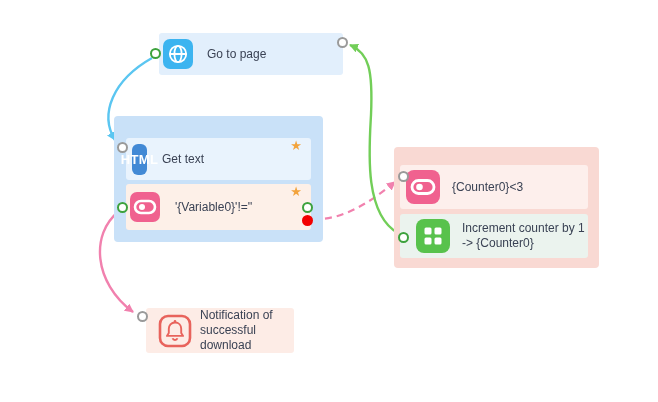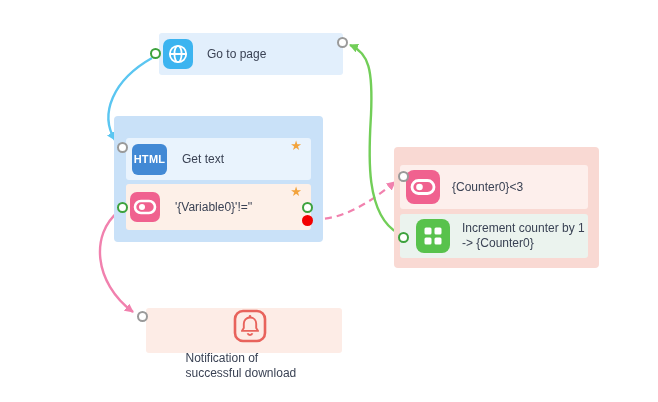--- a/index.html
+++ b/index.html
@@ -12,26 +12,26 @@
   .group-blue{left:114px;top:116px;width:209px;height:126px;background:#c9e1f8;}
   .group-pink{left:394px;top:147px;width:205px;height:121px;background:#f9d9d3;}
   .node{position:absolute;display:flex;align-items:center;border-radius:3px;z-index:3;box-sizing:border-box;}
   .node .label{line-height:1.25;}
   .n-go{left:159px;top:33px;width:184px;height:42px;background:#e2effc;padding-left:4px;gap:14px;}
   .n-gettext{left:126px;top:138px;width:185px;height:42px;background:#e9f3fd;padding-left:6px;gap:15px;}
   .n-var{left:126px;top:184px;width:185px;height:46px;background:#fdf0e8;padding-left:4px;gap:15px;}
   .n-counter{left:400px;top:165px;width:188px;height:44px;background:#fdefec;padding-left:6px;gap:12px;}
   .n-incr{left:400px;top:214px;width:188px;height:44px;background:#ebf3ee;padding-left:16px;gap:12px;}
   .n-incr .label{width:138px;}
-  .n-notif{left:146px;top:308px;width:196px;height:45px;background:#fdece6;padding-left:11px;gap:7px;flex-direction:column;}
+  .n-notif{left:146px;top:308px;width:148px;height:45px;background:#fdece6;padding-left:11px;gap:7px;}
   .n-notif .label{width:128px;}
   .icon{flex:0 0 auto;display:flex;align-items:center;justify-content:center;}
   .icon-globe{width:30px;height:30px;border-radius:7px;background:#3cb4f0;}
-  .icon-html{width:35px;height:31px;border-radius:6px;background:#4289d5;color:#fff;
-             font-weight:bold;font-size:11px;letter-spacing:.3px;}
+  .icon-html{width:15px;height:31px;border-radius:6px;background:#4289d5;color:#fff;
+             font-weight:bold;font-size:13px;letter-spacing:.3px;}
   .icon-toggle{width:30px;height:30px;border-radius:7px;background:#f0618f;}
   .icon-toggle.big{width:34px;height:34px;border-radius:8px;}
   .icon-grid{width:34px;height:34px;border-radius:8px;background:#58c24c;}
   .icon-bell{width:36px;height:36px;}
   .star{position:absolute;top:0px;right:9px;color:#f2a33c;font-size:13px;line-height:16px;z-index:4;}
   .port{position:absolute;width:11px;height:11px;border-radius:50%;background:#fff;box-sizing:border-box;z-index:5;}
   .port.gray{border:2px solid #9a9a9a;}
   .port.green{border:2px solid #3da23d;}
   .port.red{background:#f20000;border:none;}
 </style>

